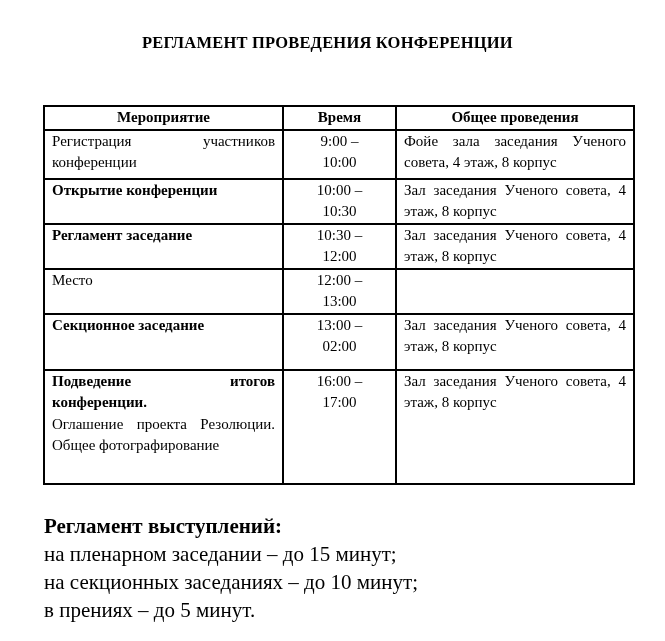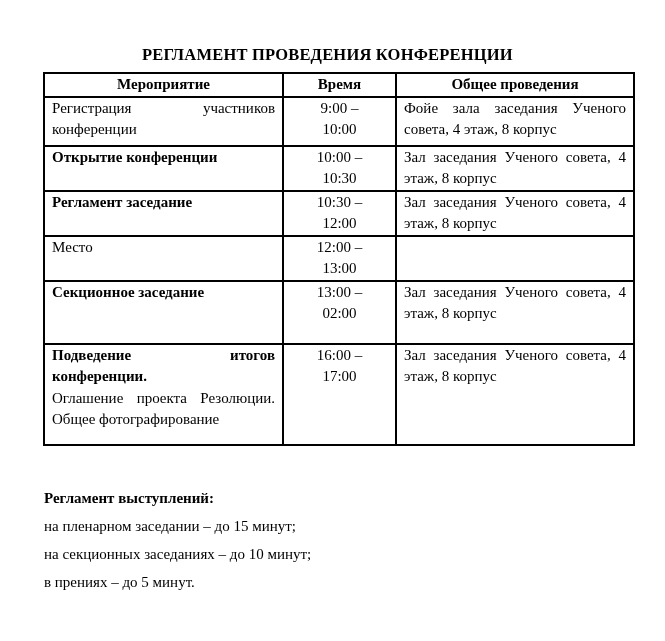--- a/index.html
+++ b/index.html
@@ -17,25 +17,24 @@
   }
   .doc-title {
     position: absolute;
     top: 33px;
     left: 0;
     width: 655px;
     text-align: center;
     font-weight: bold;
     font-size: 16.5px;
     letter-spacing: 0.2px;
-    margin-top: 12px;
   }
   table.schedule {
     position: absolute;
-    top: 72px;
+    top: 105px;
     left: 43px;
     width: 590px;
     border-collapse: collapse;
     table-layout: fixed;
   }
   .schedule col.c-event { width: 239px; }
   .schedule col.c-time  { width: 113px; }
   .schedule col.c-place { width: 238px; }
   .schedule th, .schedule td {
     border: 2px solid #000000;
@@ -59,28 +58,28 @@
   }
   td.cell-place { text-align: justify; }
   .event-secondary {
     font-weight: normal;
     text-align: justify;
   }
   tr.r1 { height: 49px; }
   tr.r2 { height: 41px; }
   tr.r3 { height: 42px; }
   tr.r4 { height: 39px; }
-  tr.r5 { height: 63px; margin-top: 12px; }
-  tr.r6 { height: 101px; }
+  tr.r5 { height: 56px; margin-top: 12px; }
+  tr.r6 { height: 114px; }
   .footer-block {
     position: absolute;
-    top: 484px;
+    top: 512px;
     left: 44px;
     width: 560px;
-    font-size: 15px;
+    font-size: 21px;
     line-height: 28px;
   }
   .footer-heading { font-weight: bold; }
 </style>
 </head>
 <body>
 
 <div class="doc-title">РЕГЛАМЕНТ ПРОВЕДЕНИЯ КОНФЕРЕНЦИИ</div>
 
 <table class="schedule">

